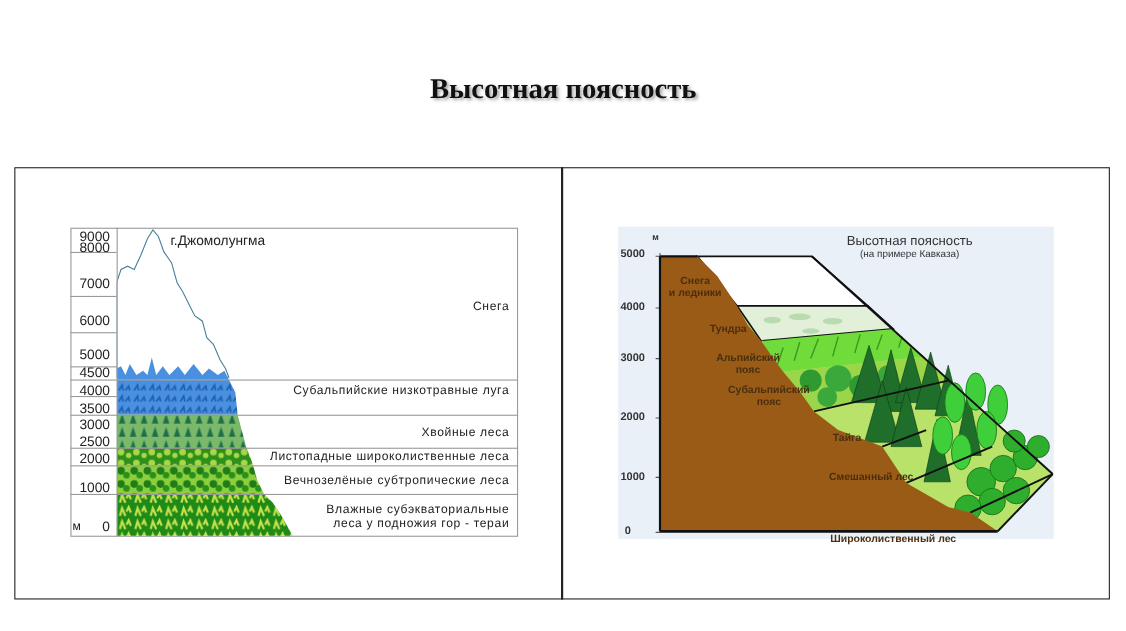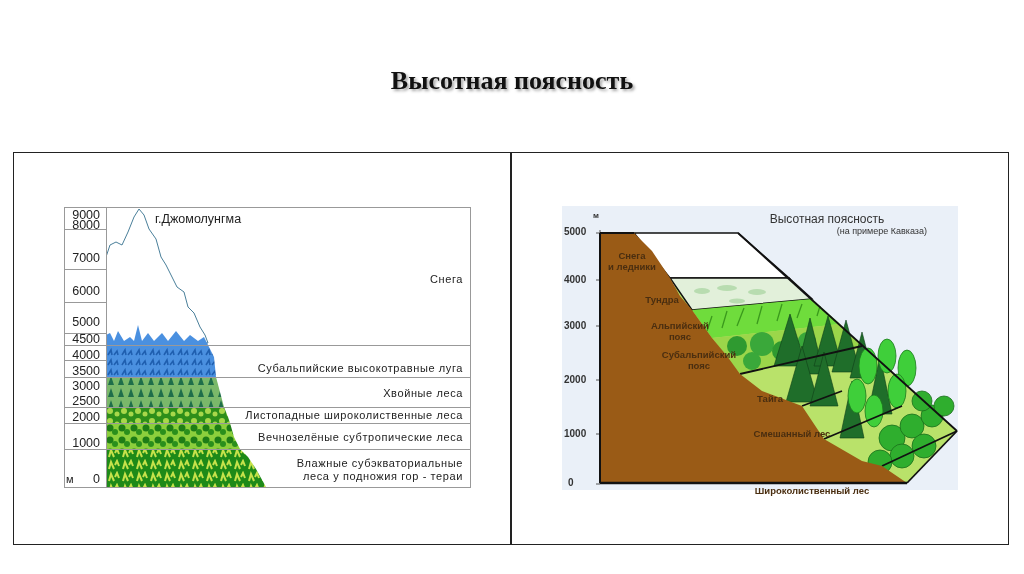--- a/index.html
+++ b/index.html
@@ -28,21 +28,21 @@
   .ld-hline { position:absolute; height:1px; background:#999; }
   .ld-unit { position:absolute; left:2px; top:266px; font-size:11px; color:#222; }
   .ld-band-label { position:absolute; right:8px; font-size:11px; color:#222; text-align:right; line-height:12px; letter-spacing:0.6px; }
   .ld-peak-label { position:absolute; left:91px; top:5px; font-size:12.5px; color:#222; }
   .ld-svg { position:absolute; left:42px; top:0; }
 
   
   .right-diagram { position:absolute; left:562px; top:206px; width:396px; height:284px; background:#eaf0f8; }
   .rd-svg { position:absolute; left:0; top:0; }
   .rd-title { position:absolute; left:165px; top:6px; width:200px; text-align:center; font-size:12px; color:#333; }
-  .rd-subtitle { position:absolute; left:165px; top:20px; width:200px; text-align:right; font-size:9px; color:#333; }
+  .rd-subtitle { position:absolute; left:165px; top:20px; width:200px; text-align:center; font-size:9px; color:#333; }
   .rd-unit { position:absolute; left:31px; top:5px; font-size:8px; font-weight:bold; color:#333; }
   .rd-tick { position:absolute; left:2px; width:30px; font-size:10px; font-weight:bold; color:#333; text-align:left; }
   .rd-zone-label { position:absolute; font-size:9.5px; font-weight:bold; color:#4a2e10; text-align:center; line-height:11px; }
 </style>
 </head>
 <body>
 
 <div class="slide-title">Высотная поясность</div>
 
 <div class="table-frame"></div>
@@ -116,21 +116,21 @@
   <div class="ld-tick" style="top:173px;">3000</div>
   <div class="ld-tick" style="top:188px;">2500</div>
   <div class="ld-tick" style="top:204px;">2000</div>
   <div class="ld-tick" style="top:230px;">1000</div>
   <div class="ld-tick" style="top:266px;">0</div>
   <div class="ld-unit">м</div>
 
   <div class="ld-peak-label">г.Джомолунгма</div>
 
   <div class="ld-band-label" style="top:66px;">Снега</div>
-  <div class="ld-band-label" style="top:155px;">Субальпийские высокотравные луга</div>
+  <div class="ld-band-label" style="top:142px;">Субальпийские низкотравные луга</div>
   <div class="ld-band-label" style="top:180px;">Хвойные леса</div>
   <div class="ld-band-label" style="top:202px;">Листопадные широколиственные леса</div>
   <div class="ld-band-label" style="top:224px;">Вечнозелёные субтропические леса</div>
   <div class="ld-band-label" style="top:250px;text-align:center;">Влажные субэкваториальные</div>
   <div class="ld-band-label" style="top:263px;margin-left:27px;">леса у подножия гор - тераи</div>
 </div>
 
 <div class="right-diagram">
   <svg class="rd-svg" width="396" height="284" viewBox="0 0 396 284">
 

